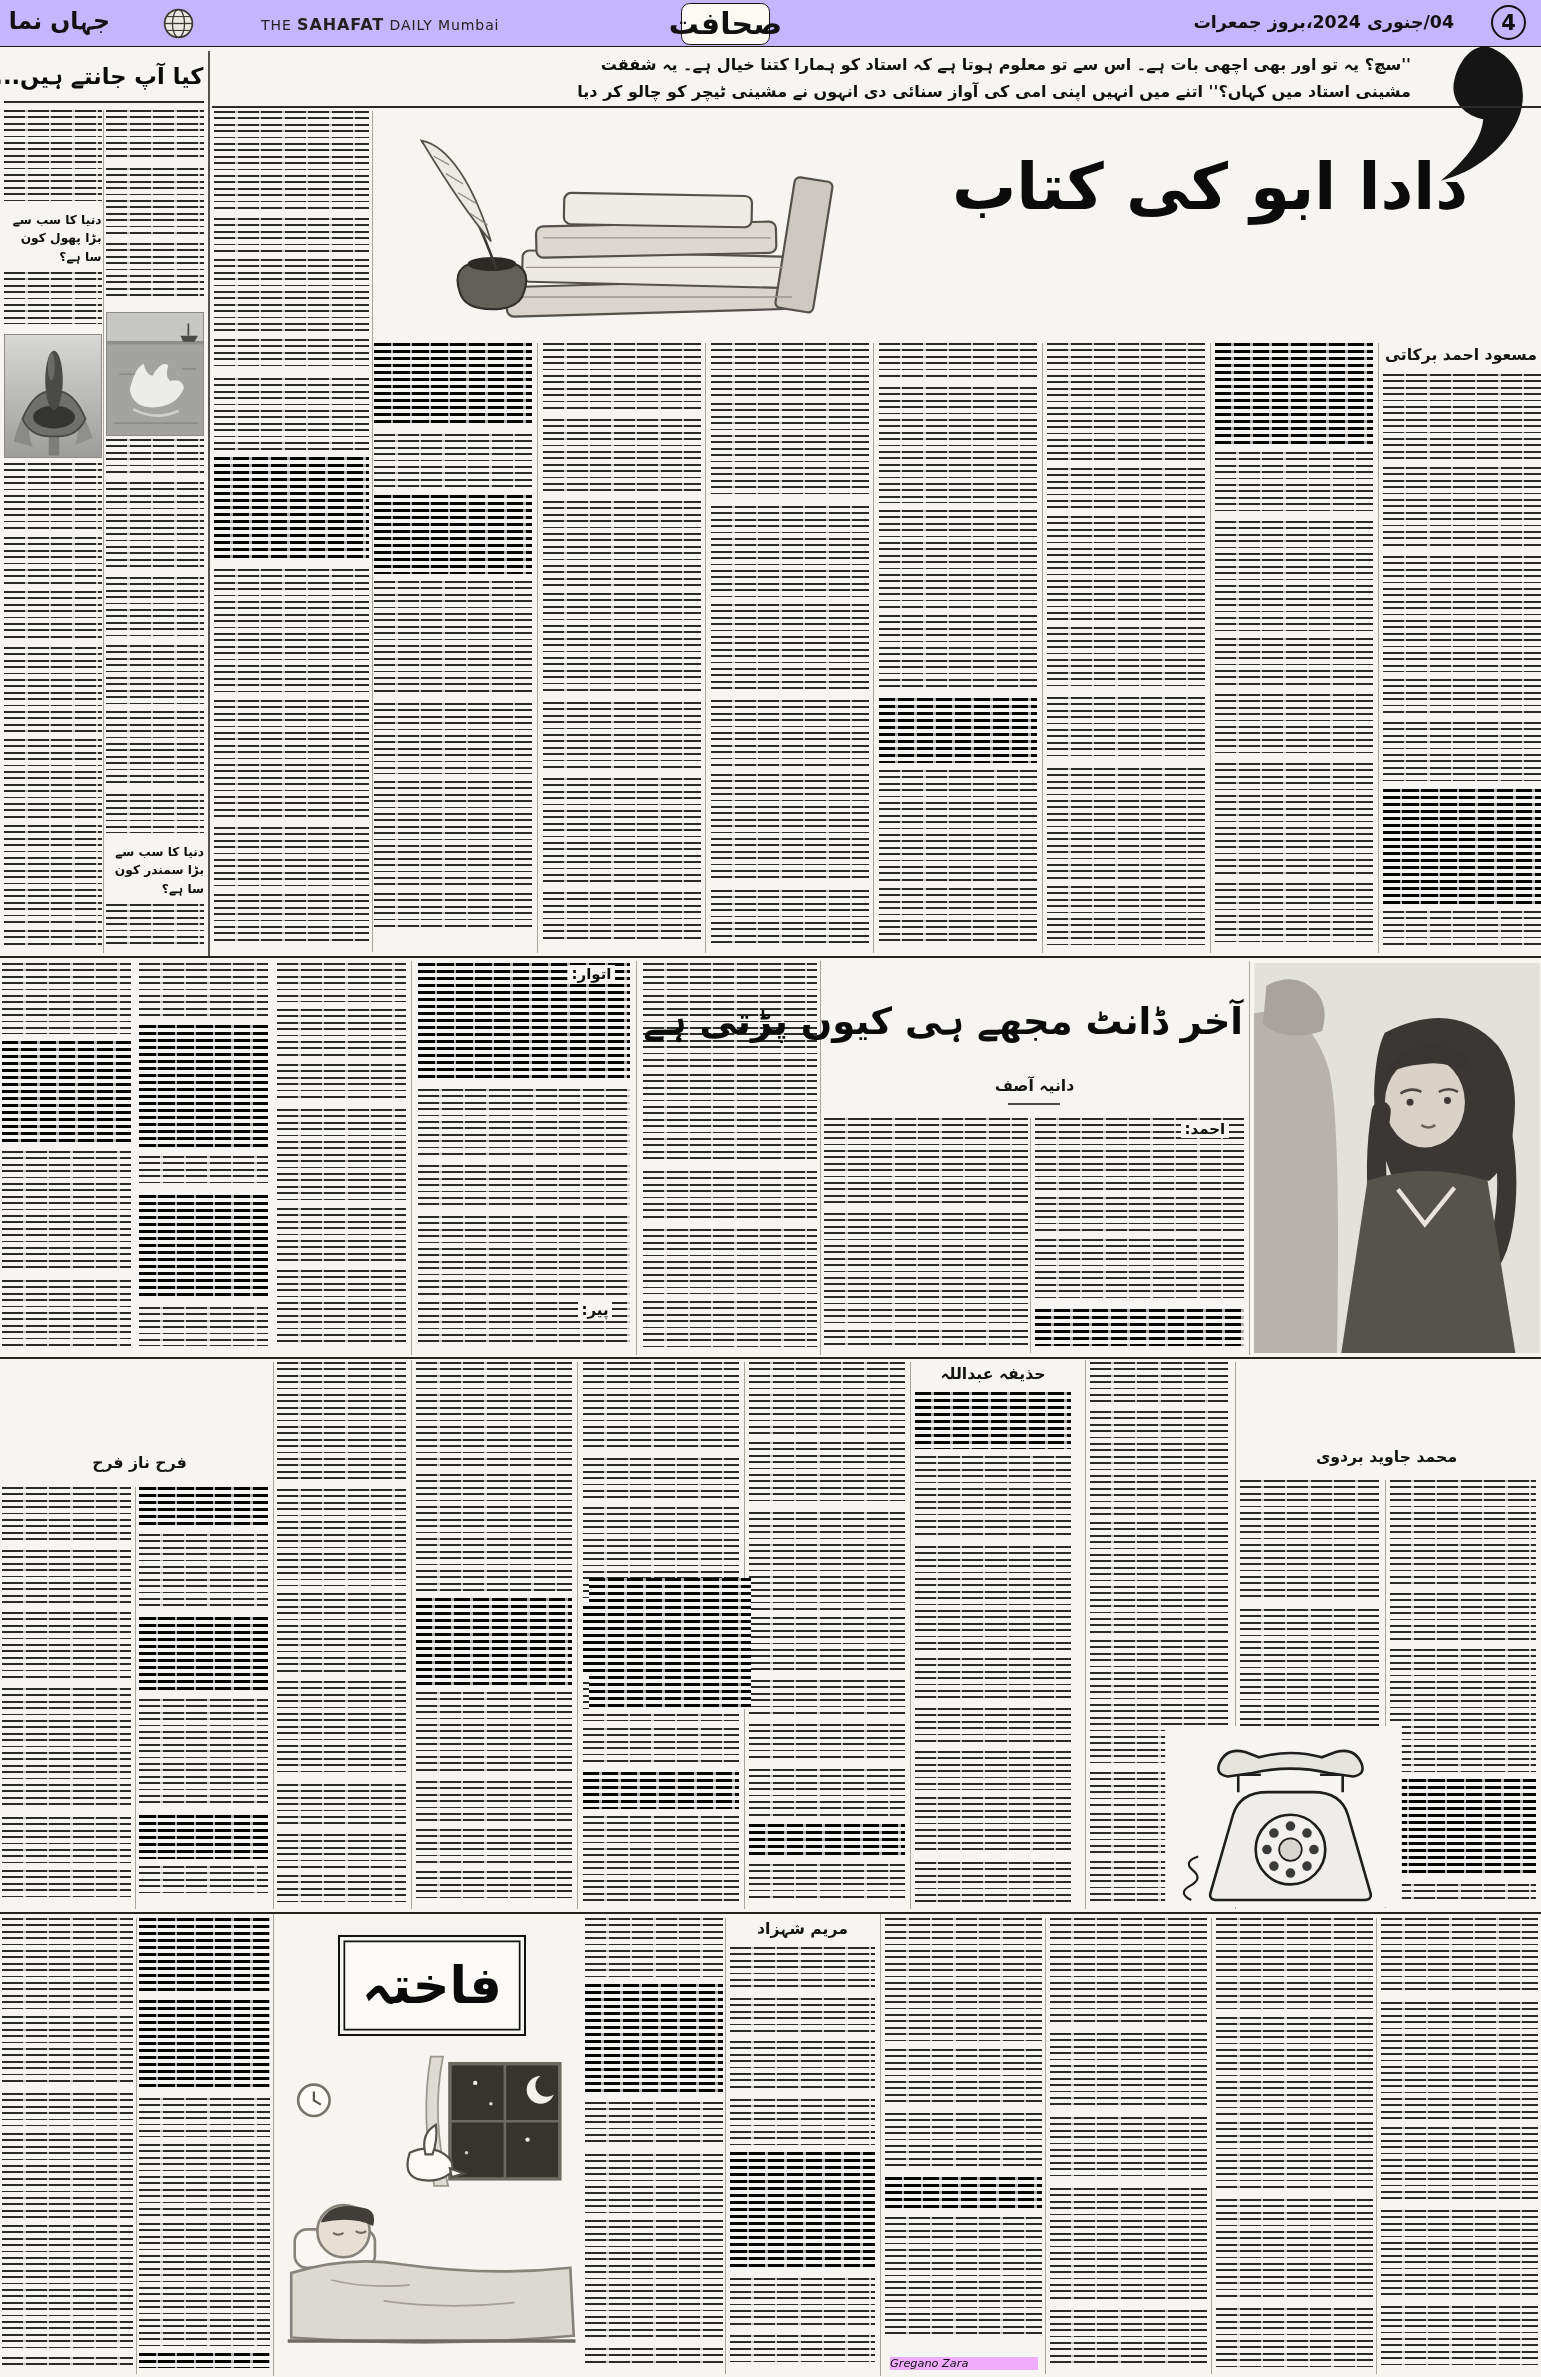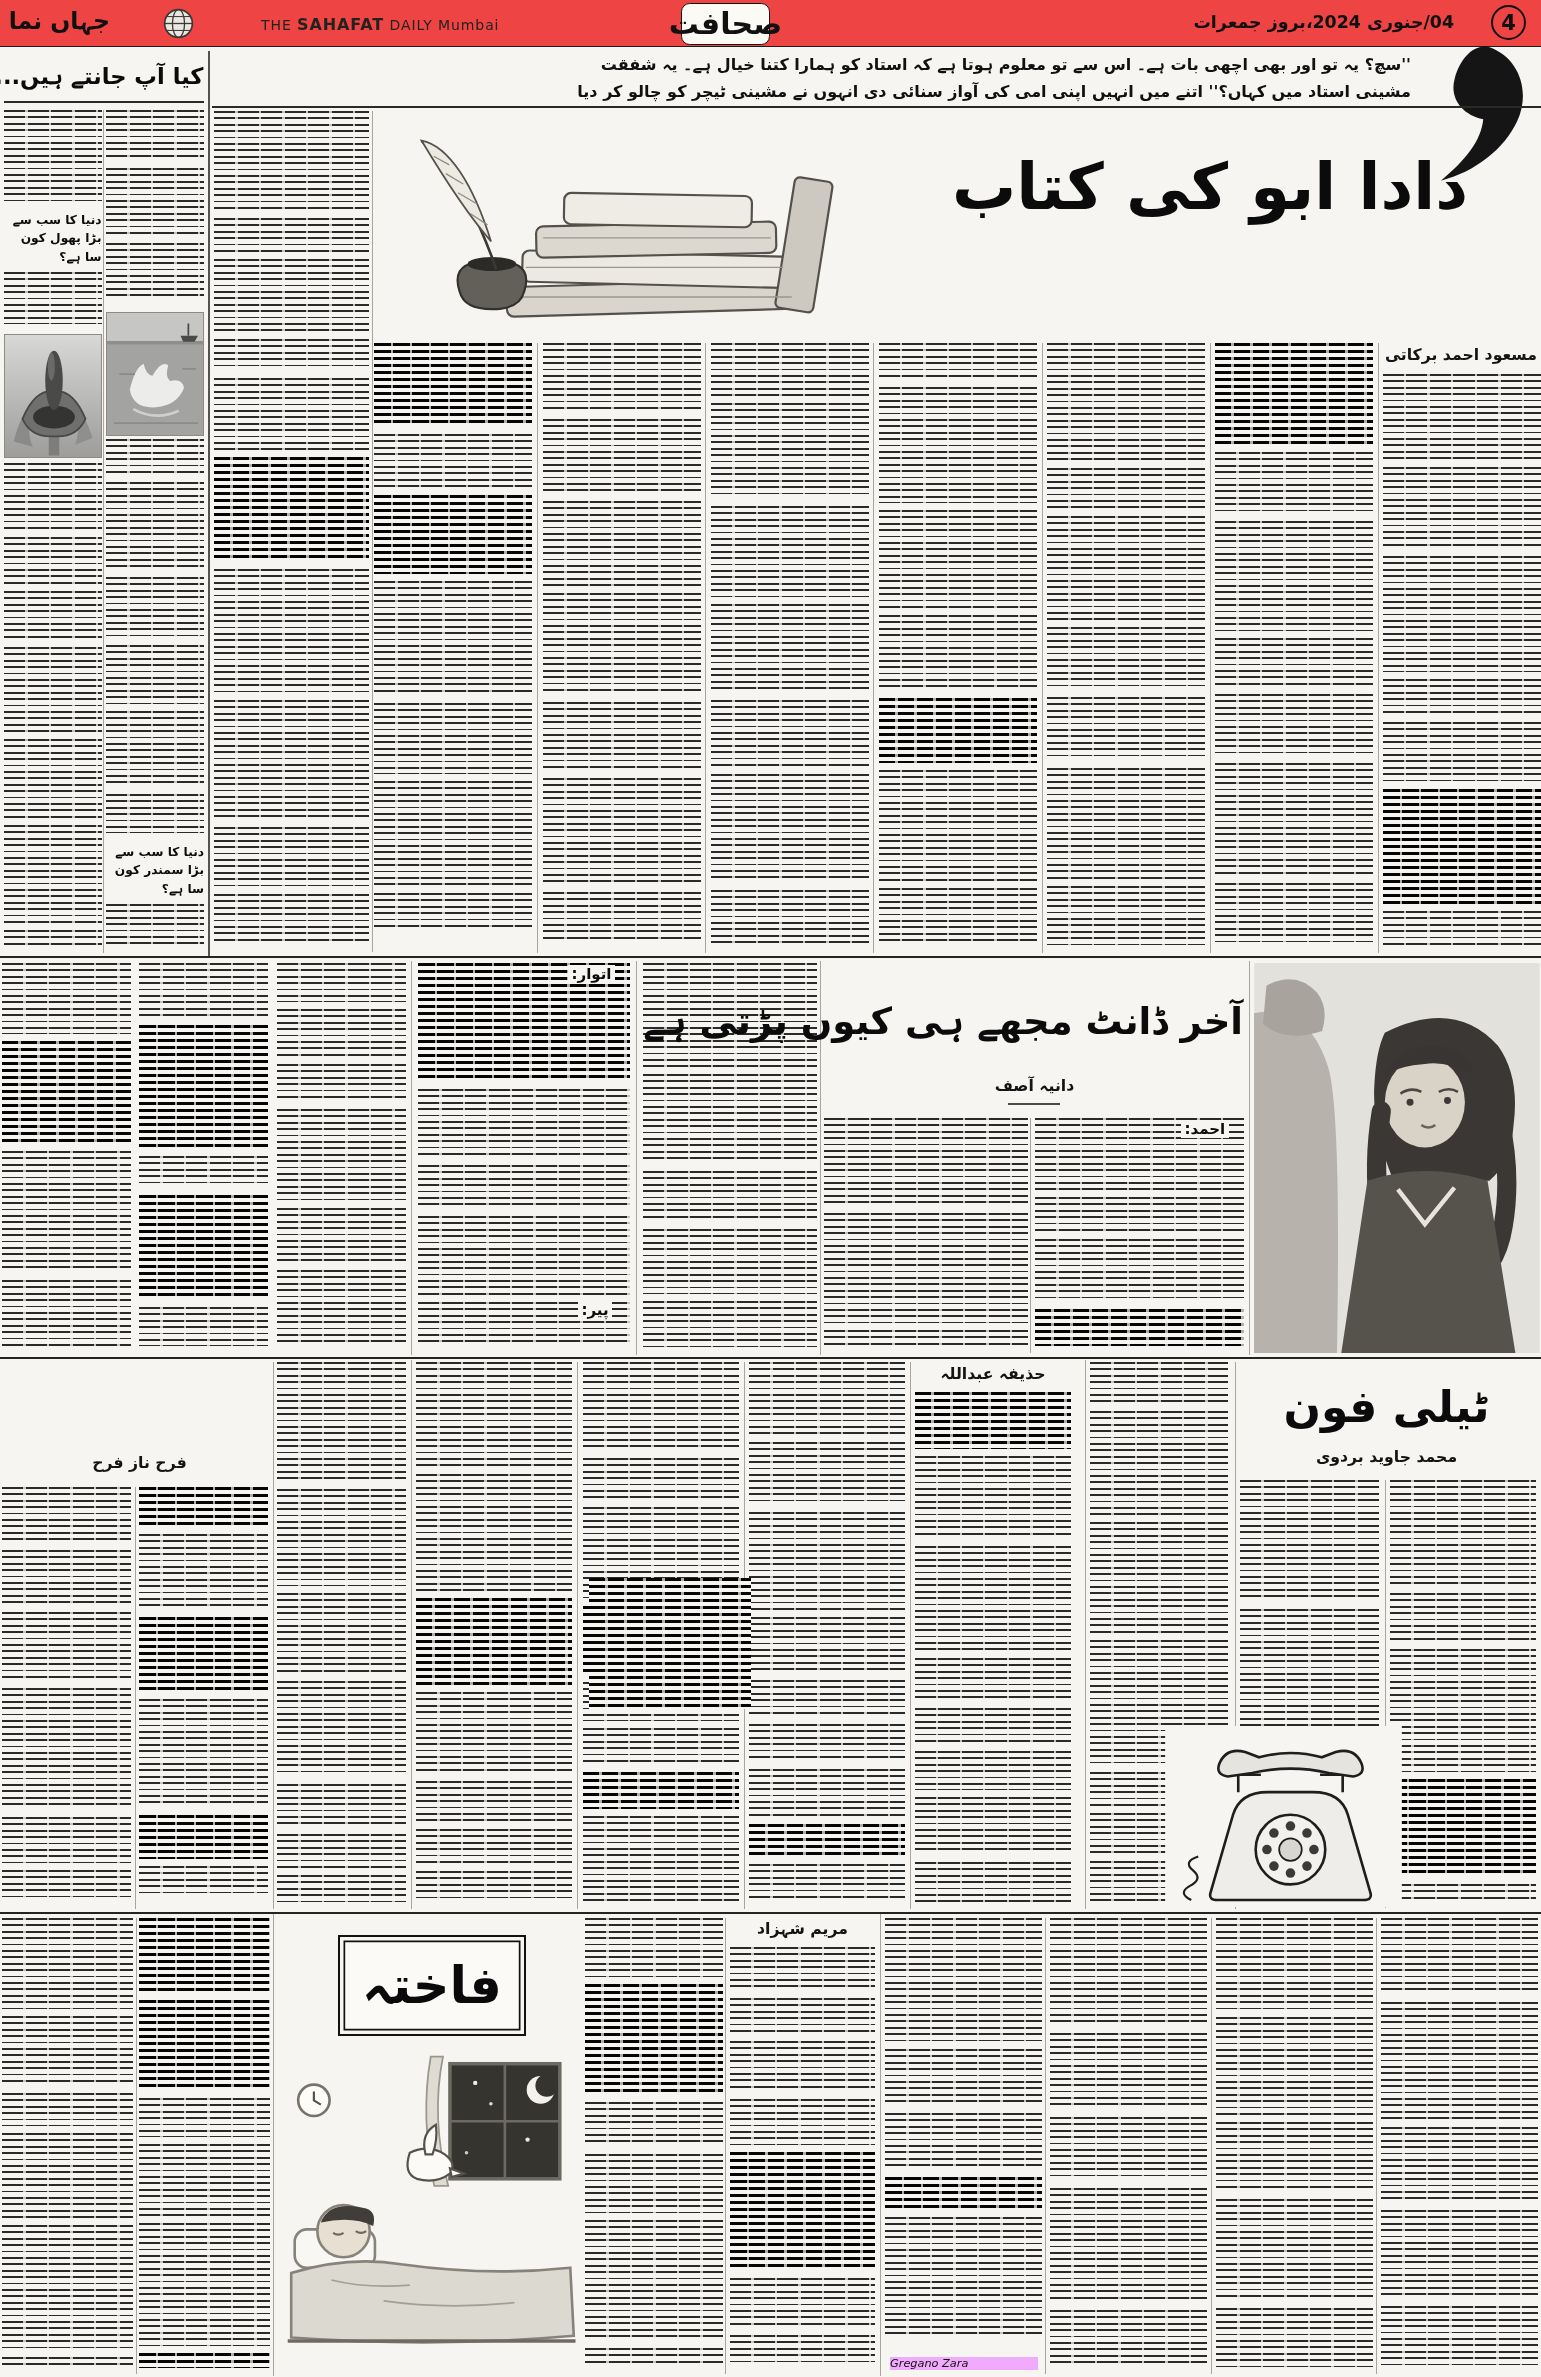--- a/index.html
+++ b/index.html
@@ -43,21 +43,21 @@
   .q {
     position:absolute; font-weight:700; font-size:12.2px; line-height:1.5;
     direction:rtl; text-align:right; color:#0c0c0c; background:#f6f5f1;
   }
   .imgbox { position:absolute; overflow:hidden; }
   .boxtitle {
     position:absolute; border:4.4px solid #121212; background:#fbfaf6;
     display:flex; align-items:center; justify-content:center;
     font-weight:800; direction:rtl; color:#0a0a0a;
   }
-  .headerbar { position:absolute; left:0; top:0; width:1541px; height:47px; border-bottom:1.7px solid #1d1c19; background:#ef4444; }
+  .headerbar { position:absolute; left:0; top:0; width:1541px; height:47px; border-bottom:1.7px solid #1d1c19; background:#c4b5fd; }
   .pgcircle {
     position:absolute; width:35px; height:35px; border:2.6px solid #111; border-radius:50%;
     display:flex; align-items:center; justify-content:center; font-weight:800; font-size:21px;
   }
   .masthead-box {
     position:absolute; border:1.7px solid #16140f; border-radius:8.7px; background:#fbfaf5;
     display:flex; align-items:center; justify-content:center; font-weight:800;
   }
   .arule { position:absolute; height:1.7px; background:#4c4a45; }
 </style>
@@ -438,21 +438,20 @@
   <div class="vr" style="left:1085px; top:1360px; height:549px;"></div>
   <div class="tcol" style="left:1090px; top:1362px; width:138px; height:547px;">
       <div class="ft" style="height: 42px; margin-bottom: 7px;"></div>
       <div class="ft" style="height: 104px; margin-bottom: 7px;"></div>
       <div class="ft" style="height: 111px; margin-bottom: 7px;"></div>
       <div class="ft" style="height: 125px; margin-bottom: 7px;"></div>
       <div class="ft" style="height: 34px; margin-bottom: 7px;"></div>
       <div class="ft" style="height: 41px; margin-bottom: 7px;"></div>
       <div class="ft" style="height: 42px; margin-bottom: 7px;"></div>
     </div>
-  <div class="title" style="left:1240px; top:1372px; width:293px; height:70px; line-height:70px; font-size:44px;">ٹیلی فون</div>
   <div class="author" style="left:1240px; top:1447px; width:293px;">محمد جاوید بردوی</div>
   <div class="tcol" style="left:1240px; top:1480px; width:139px; height:428px;">
       <div class="ft" style="height: 122px; margin-bottom: 7px;"></div>
       <div class="ft" style="height: 125px; margin-bottom: 7px;"></div>
       <div class="ft" style="height: 117px; margin-bottom: 7px;"></div>
       <div class="ft" style="height: 37px; margin-bottom: 7px;"></div>
     </div>
   <div class="tcol" style="left:1390px; top:1480px; width:146px; height:428px;">
       <div class="ft" style="height: 106px; margin-bottom: 7px;"></div>
       <div class="ft" style="height: 49px; margin-bottom: 7px;"></div>

